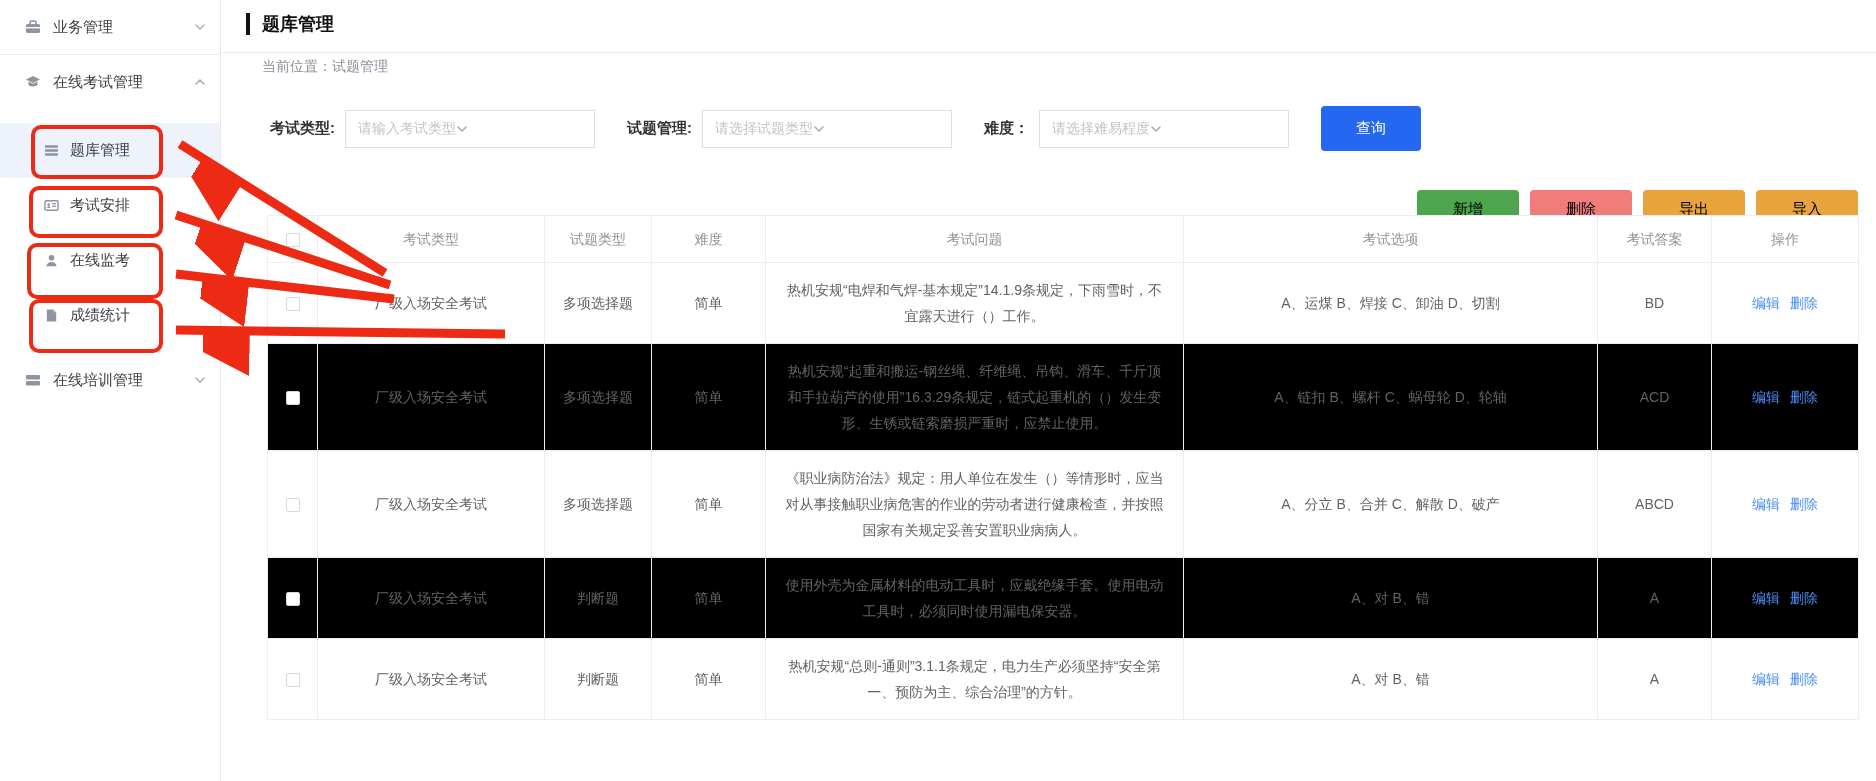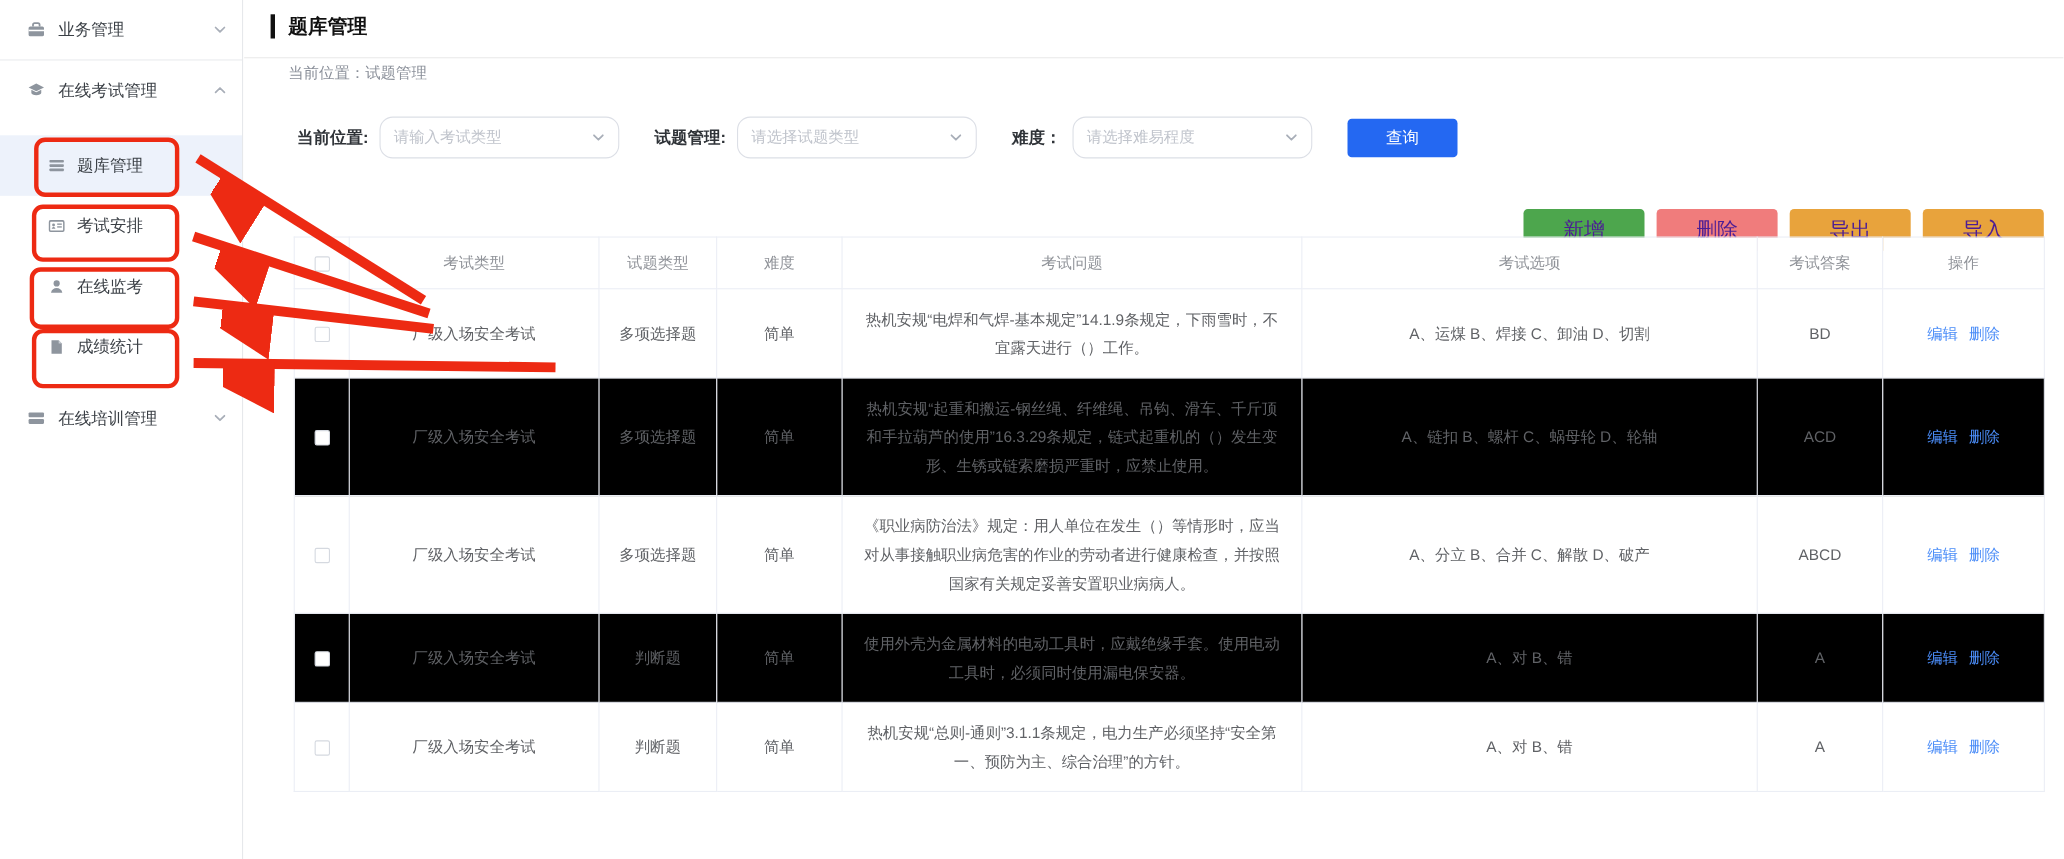--- a/index.html
+++ b/index.html
@@ -37,35 +37,35 @@
   .title-marker { width: 4px; height: 22px; background: #111; margin-right: 12px; }
   .page-title { font-size: 18px; font-weight: bold; color: #111; }
   .title-divider { position: absolute; left: 0; top: 52px; width: 1654px; border-bottom: 1px solid #EAEAEA; }
   .breadcrumb { position: absolute; left: 40px; top: 58px; font-size: 14px; color: #8A8F99; }
 
   
   .filter-row { position: absolute; left: 48px; top: 106px; display: flex; align-items: center; }
   .filter-item { display: flex; align-items: center; margin-right: 32px; }
   .filter-label { font-size: 15px; font-weight: 600; color: #2f3338; margin-right: 10px; white-space: nowrap; }
   .select-box {
-    width: 218px; height: 38px; border: 1px solid #DCDFE6; border-radius: 12px;
-    display: flex; align-items: center; justify-content: space-between;
+    width: 250px; height: 38px; border: 1px solid #DCDFE6; border-radius: 0;
+    display: flex; align-items: center; 
     padding: 0 12px; background: #fff; cursor: pointer;
   }
   .select-box .placeholder { color: #C0C4CC; font-size: 14px; }
   .btn-query {
-    width: 100px; height: 35px; background: #2468F2; color: #fff; border: none;
+    width: 100px; height: 45px; background: #2468F2; color: #fff; border: none;
     border-radius: 4px; font-size: 15px; cursor: pointer;
   }
 
   
   .actions-row { position: absolute; top: 190px; left: 0; width: 1636px; display: flex; justify-content: flex-end; gap: 11px; }
   .btn-action {
     min-width: 97px; height: 38px; border: none; border-radius: 4px;
-    color: #4c1d95; font-size: 19px; cursor: pointer; padding: 0 36px;
+    color: #000000; font-size: 15px; cursor: pointer; padding: 0 36px;
   }
 
   
   .tbl-wrap { position: absolute; left: 45px; top: 215px; width: 1500px; }
   table.data { border-collapse: collapse; width: 1591px; table-layout: fixed; }
   table.data th, table.data td {
     border: 1px solid #EBEEF5; text-align: center; vertical-align: middle;
     font-size: 14px; padding: 14px 18px; line-height: 26px; word-break: break-all;
   }
   table.data th { color: #909399; font-weight: normal; height: 47px; padding: 10px 8px; background: #fff; }
@@ -155,21 +155,21 @@
 <main class="content">
   <div class="page-title-row">
     <div class="title-marker"></div>
     <div class="page-title">题库管理</div>
   </div>
   <div class="title-divider"></div>
   <div class="breadcrumb">当前位置：试题管理</div>
 
   <div class="filter-row" id="filterRow">
       <div class="filter-item">
-        <span class="filter-label">当前位置:</span>
+        <span class="filter-label">考试类型:</span>
         <div class="select-box">
           <span class="placeholder">请输入考试类型</span>
           <svg viewBox="0 0 12 12" class="chev">
             <path d="M2 4 L6 8 L10 4" fill="none" stroke="#A8AEB8" stroke-width="1.6" stroke-linecap="round" stroke-linejoin="round"></path>
           </svg>
         </div>
       </div>
       <div class="filter-item">
         <span class="filter-label">试题管理:</span>
         <div class="select-box">

